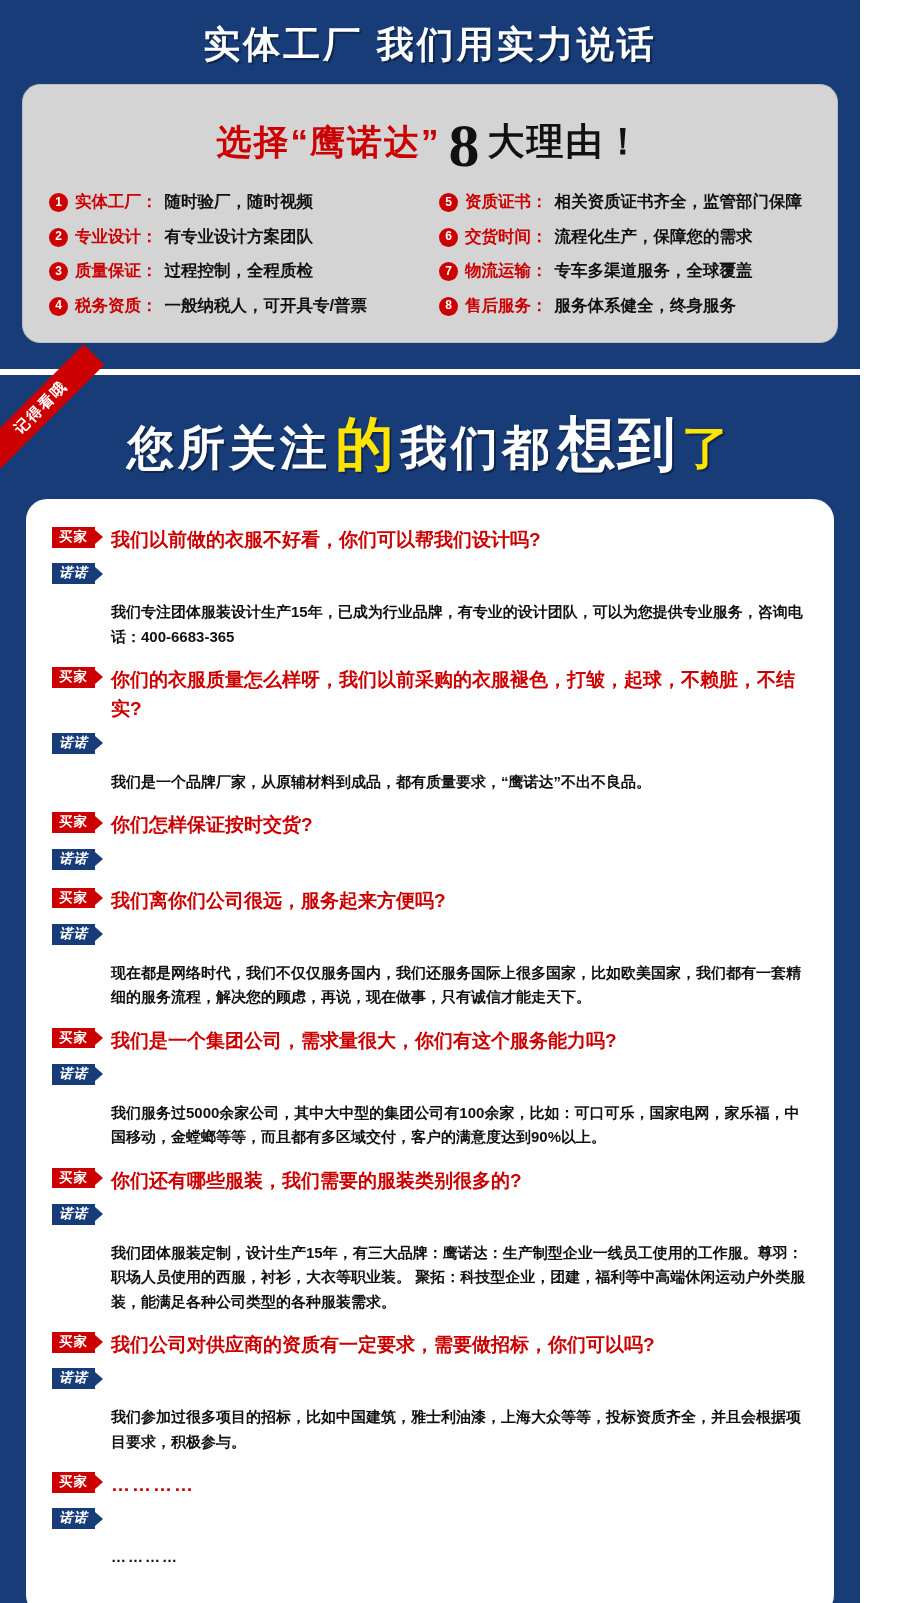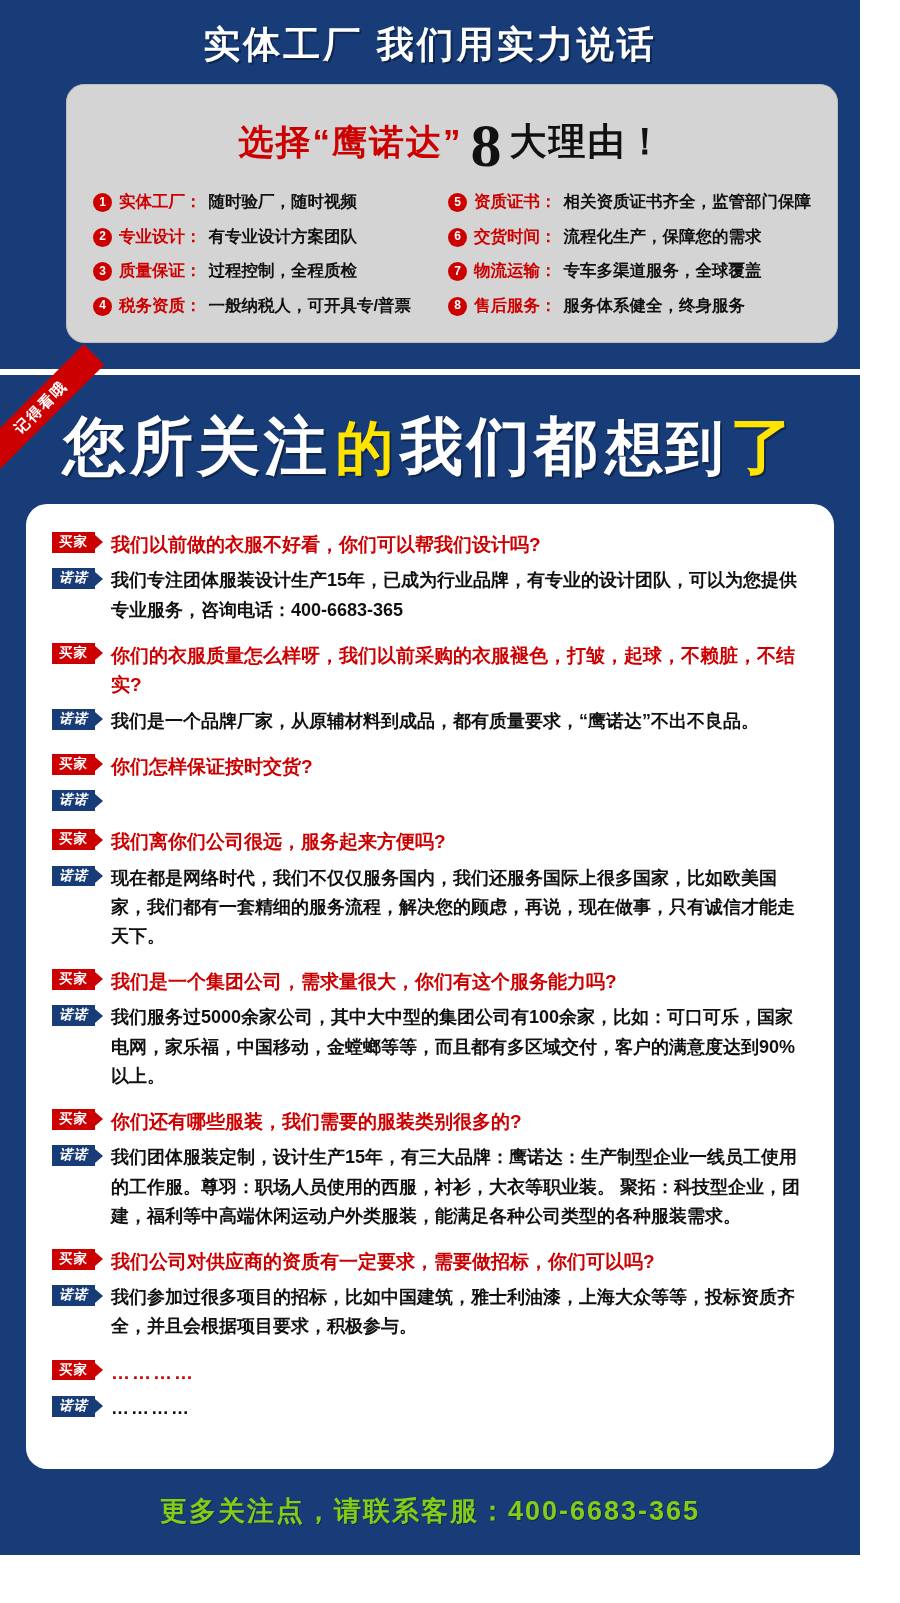--- a/index.html
+++ b/index.html
@@ -29,21 +29,20 @@
     letter-spacing: 3px;
     line-height: 1.25;
     padding: 4px 0 16px 0;
     text-shadow: 2px 2px 0 rgba(0,0,0,.35);
   }
   .reasons-box {
     background: #d4d4d4;
     border-radius: 18px;
     padding: 20px 26px 26px 26px;
     border: 1px solid #bdbdbd;
-    margin-left: 44px;
   }
   .reasons-head {
     display: flex;
     align-items: center;
     justify-content: center;
     gap: 2px;
     padding: 6px 0 18px 0;
   }
   .rh-red {
     color: #cc0000;
@@ -129,21 +128,21 @@
     transform: rotate(-45deg);
     z-index: 5;
   }
   .faq-title {
     text-align: center;
     padding: 40px 0 26px 0;
     line-height: 1;
     white-space: nowrap;
   }
   .ft {
-    font-size: 63px;
+    font-size: 47px;
     font-weight: bold;
     letter-spacing: 4px;
     text-shadow: 2px 2px 0 rgba(0,0,0,.35);
   }
   .ft-white { color: #ffffff; }
   .ft-yellow { color: #FFE400; }
   .ft-big {
     font-size: 58px;
     font-weight: bold;
     letter-spacing: 2px;
@@ -199,24 +198,25 @@
 
   .q-text {
     color: #cc0000;
     font-size: 19px;
     font-weight: bold;
     line-height: 1.55;
     padding-left: 8px;
   }
   .a-text {
     color: #111111;
-    font-size: 18px;
+    font-size: 15px;
     font-weight: bold;
     line-height: 1.62;
     padding-left: 8px;
+    margin-top: 39px;
   }
   .dots { letter-spacing: 2px; }
 
   .faq-footer {
     text-align: center;
     color: #84cc16;
     font-size: 27px;
     font-weight: bold;
     letter-spacing: 2px;
     padding: 24px 0 26px 0;

